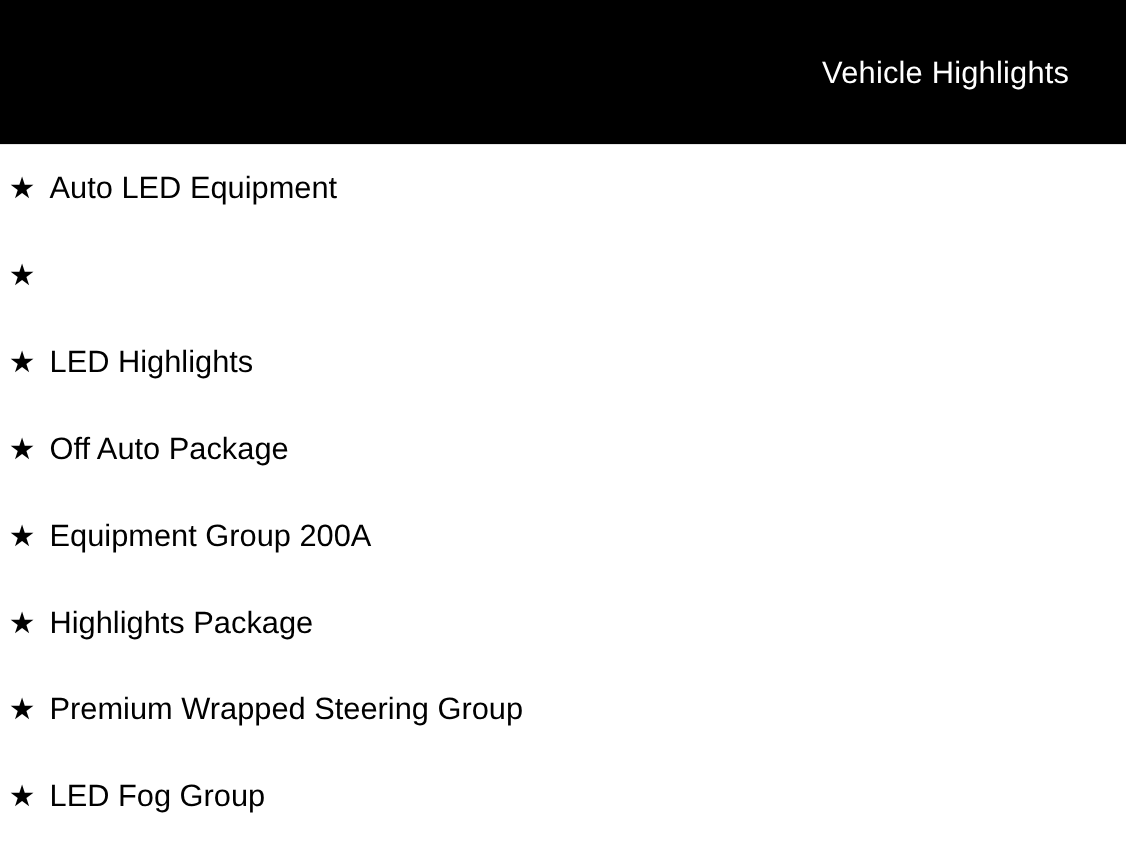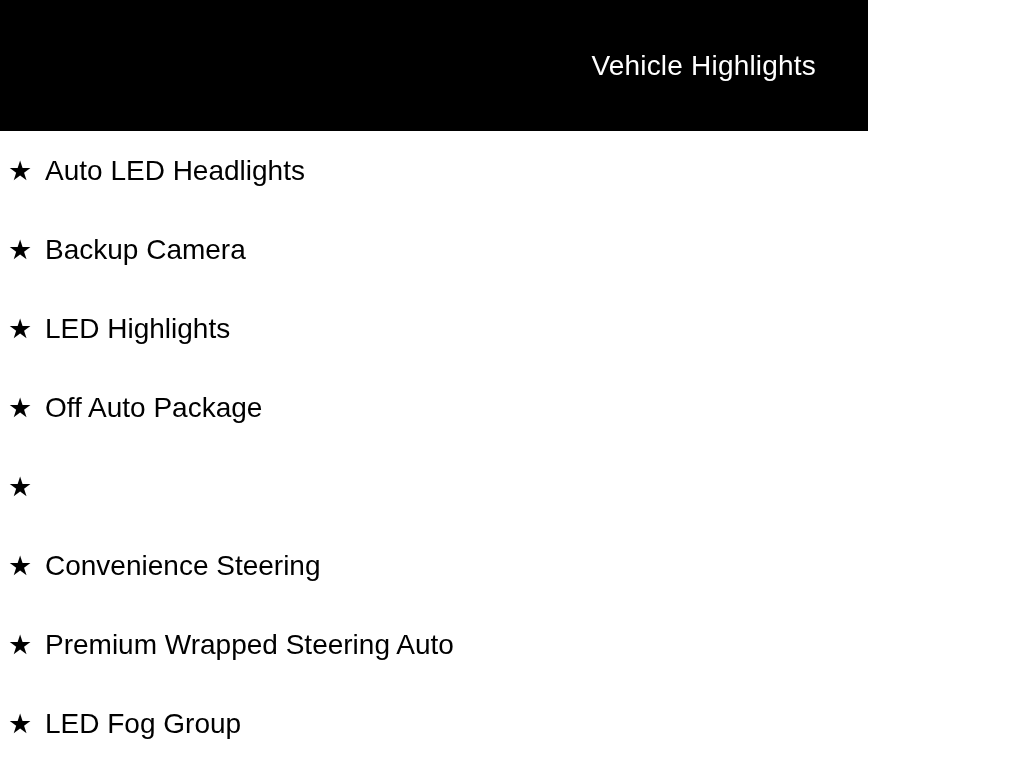--- a/index.html
+++ b/index.html
@@ -6,21 +6,21 @@
     margin: 0;
     padding: 0;
     width: 1024px;
     height: 768px;
     background: #ffffff;
     font-family: "Liberation Sans", "DejaVu Sans", sans-serif;
     overflow: hidden;
   }
 
   .header-bar {
-    width: 868px;
+    width: 1024px;
     height: 131px;
     background: #000000;
     display: flex;
     align-items: center;
     justify-content: flex-end;
     box-sizing: border-box;
     padding-right: 52px;
   }
 
   .page-title {
@@ -64,43 +64,43 @@
 <body>
 
 <header class="header-bar">
   <h1 class="page-title">Vehicle Highlights</h1>
 </header>
 
 <main>
   <ul class="highlights-list">
     <li class="highlight-item">
       <span class="star-icon">★</span>
-      <span class="highlight-label">Auto LED Headlights</span>
+      <span class="highlight-label">Auto LED Equipment</span>
     </li>
     <li class="highlight-item">
       <span class="star-icon">★</span>
-      <span class="highlight-label">Backup Camera</span>
     </li>
     <li class="highlight-item">
       <span class="star-icon">★</span>
       <span class="highlight-label">LED Highlights</span>
     </li>
     <li class="highlight-item">
       <span class="star-icon">★</span>
       <span class="highlight-label">Off Auto Package</span>
     </li>
     <li class="highlight-item">
       <span class="star-icon">★</span>
+      <span class="highlight-label">Equipment Group 200A</span>
     </li>
     <li class="highlight-item">
       <span class="star-icon">★</span>
-      <span class="highlight-label">Convenience Steering</span>
+      <span class="highlight-label">Highlights Package</span>
     </li>
     <li class="highlight-item">
       <span class="star-icon">★</span>
-      <span class="highlight-label">Premium Wrapped Steering Auto</span>
+      <span class="highlight-label">Premium Wrapped Steering Group</span>
     </li>
     <li class="highlight-item">
       <span class="star-icon">★</span>
       <span class="highlight-label">LED Fog Group</span>
     </li>
   </ul>
 </main>
 
 </body></html>

